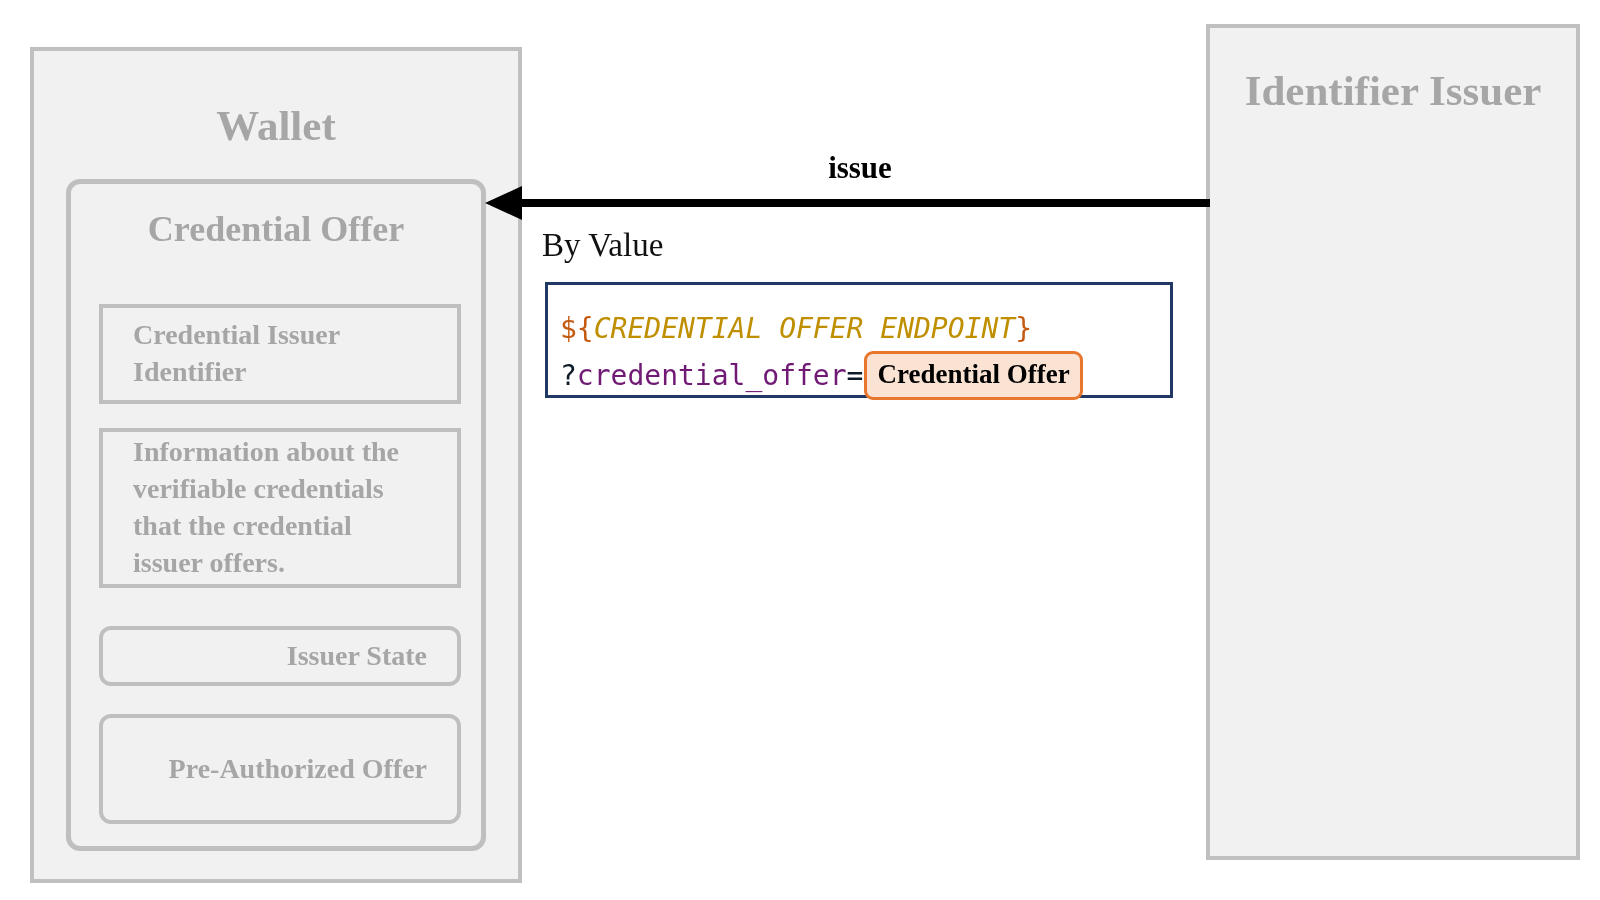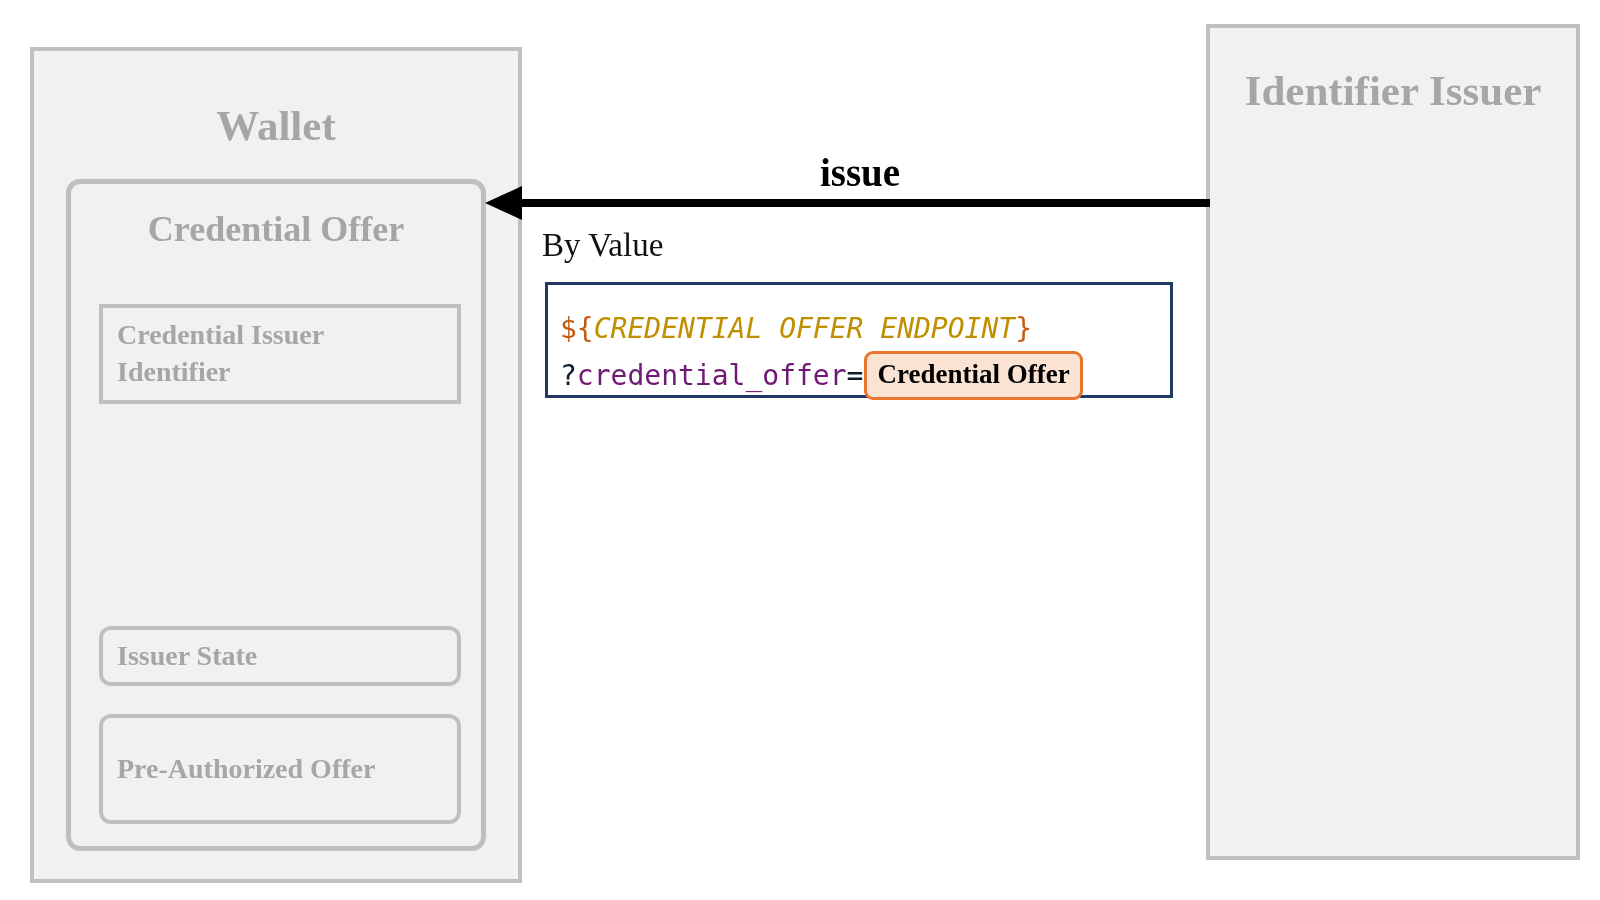--- a/index.html
+++ b/index.html
@@ -94,25 +94,25 @@
     background: #f1f1f1;
     color: #a6a6a6;
     font-weight: bold;
     font-size: 28px;
     line-height: 1.32;
     display: flex;
     align-items: center;
   }
   .field-box.square { border-radius: 0; }
   .field-box.rounded { border-radius: 12px; }
-  .field-box.centered { justify-content: center; text-align: left; }
+  .field-box.centered { justify-content: center; text-align: right; }
   .field-box .field-text {
     display: block;
     width: 100%;
-    padding: 0 14px;
+    padding: 0 30px;
     box-sizing: border-box;
   }
   .field-box.left-align .field-text { text-align: left; }
 
   #field-issuer-identifier { top: 120px;  height: 100px; }
   #field-info             { top: 244px;  height: 160px; }
   #field-issuer-state     { top: 442px;  height: 60px;  }
   #field-preauth          { top: 530px;  height: 110px; }
 
   
@@ -123,21 +123,21 @@
     width: 730px;
     height: 50px;
   }
   #issue-label {
     position: absolute;
     left: 740px;
     top: 150px;
     width: 240px;
     text-align: center;
     color: #000000;
-    font-size: 39px;
+    font-size: 31px;
     font-weight: bold;
   }
 
   
   #by-value-label {
     position: absolute;
     left: 542px;
     top: 227px;
     color: #111111;
     font-size: 33px;
@@ -190,20 +190,23 @@
   <div class="panel" id="wallet-panel">
     <div class="panel-title" id="wallet-title">Wallet</div>
 
     <div id="credential-offer-box">
       <div id="credential-offer-title">Credential Offer</div>
 
       <div class="field-box square left-align" id="field-issuer-identifier">
         <span class="field-text">Credential Issuer Identifier</span>
       </div>
 
+      <div class="field-box square left-align" id="field-info">
+        <span class="field-text">Information about the verifiable credentials that the credential issuer offers.</span>
+      </div>
 
       <div class="field-box rounded centered" id="field-issuer-state">
         <span class="field-text">Issuer State</span>
       </div>
 
       <div class="field-box rounded centered" id="field-preauth">
         <span class="field-text">Pre-Authorized Offer</span>
       </div>
     </div>
   </div>

